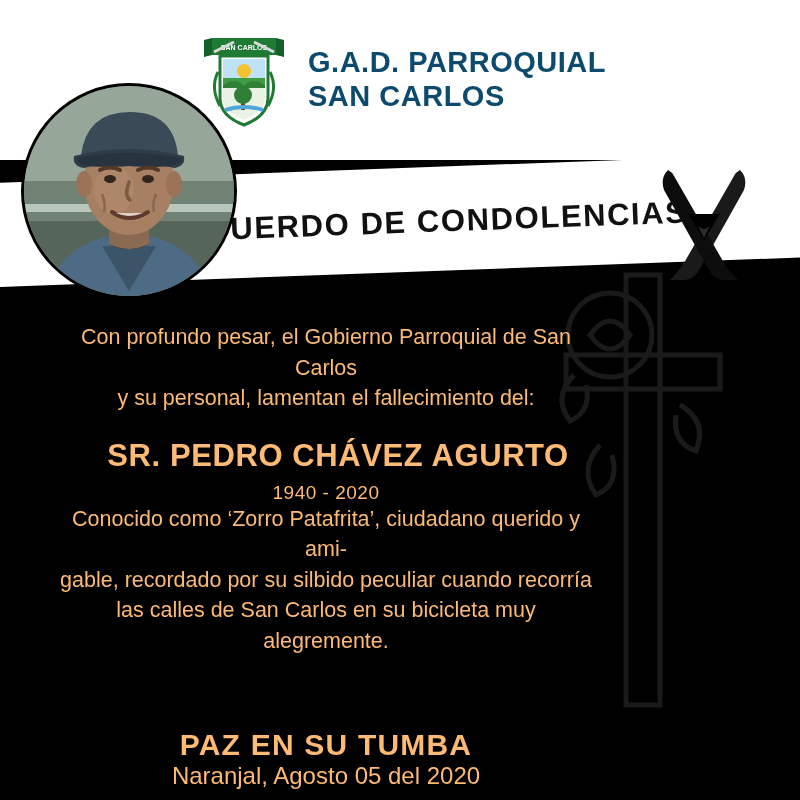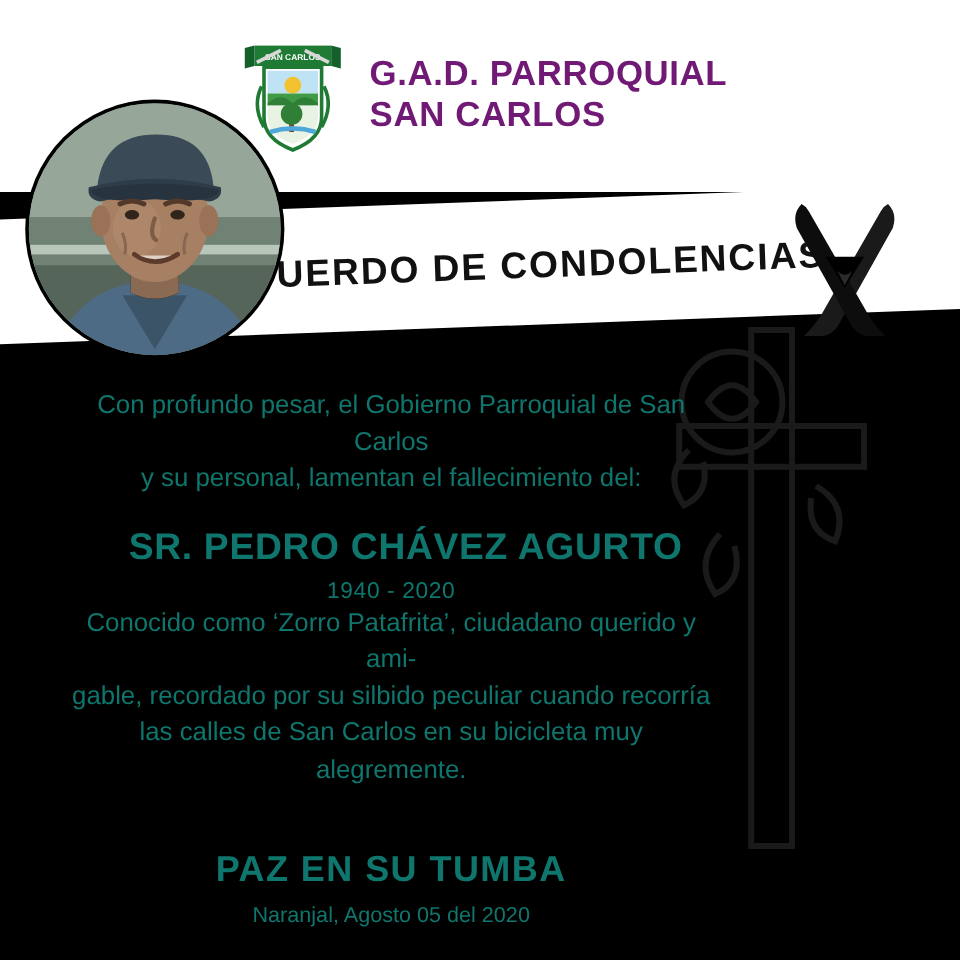--- a/index.html
+++ b/index.html
@@ -33,21 +33,21 @@
     height: 104px;
     flex: none;
     position: relative;
     top: -2px;
   }
   .org-title {
     font-size: 29px;
     line-height: 1.16;
     font-weight: bold;
     letter-spacing: 0.5px;
-    color: #701a75;
+    color: #0c4a6e;
     text-align: left;
     white-space: pre-line;
   }
 
   
   .band {
     position: absolute;
     left: -30px;
     top: 168px;
     width: 870px;
@@ -113,21 +113,21 @@
   }
 
   
   .body {
     position: absolute;
     left: 0;
     top: 318px;
     width: 652px;
     z-index: 5;
     text-align: center;
-    color: #0f766e;
+    color: #fdba74;
   }
   .para {
     font-size: 21.5px;
     line-height: 1.42;
     padding: 0 60px;
     white-space: pre-line;
   }
   .p-intro { margin-top: 4px; }
   .name {
     font-size: 31px;
@@ -140,25 +140,24 @@
     font-size: 19px;
     margin-top: 8px;
     letter-spacing: 0.5px;
   }
   .p-desc { }
   .p-cond { margin-top: 30px; }
   .peace {
     font-size: 30px;
     font-weight: bold;
     letter-spacing: 1.2px;
-    margin-top: 52px;
+    margin-top: 72px;
   }
   .place {
-    font-size: 18px;
-    margin-top: 10px;
+    font-size: 24px;
   }
 </style>
 </head>
 <body>
 
 <div id="card">
 
   <div class="header">
 
     <div class="logo">

